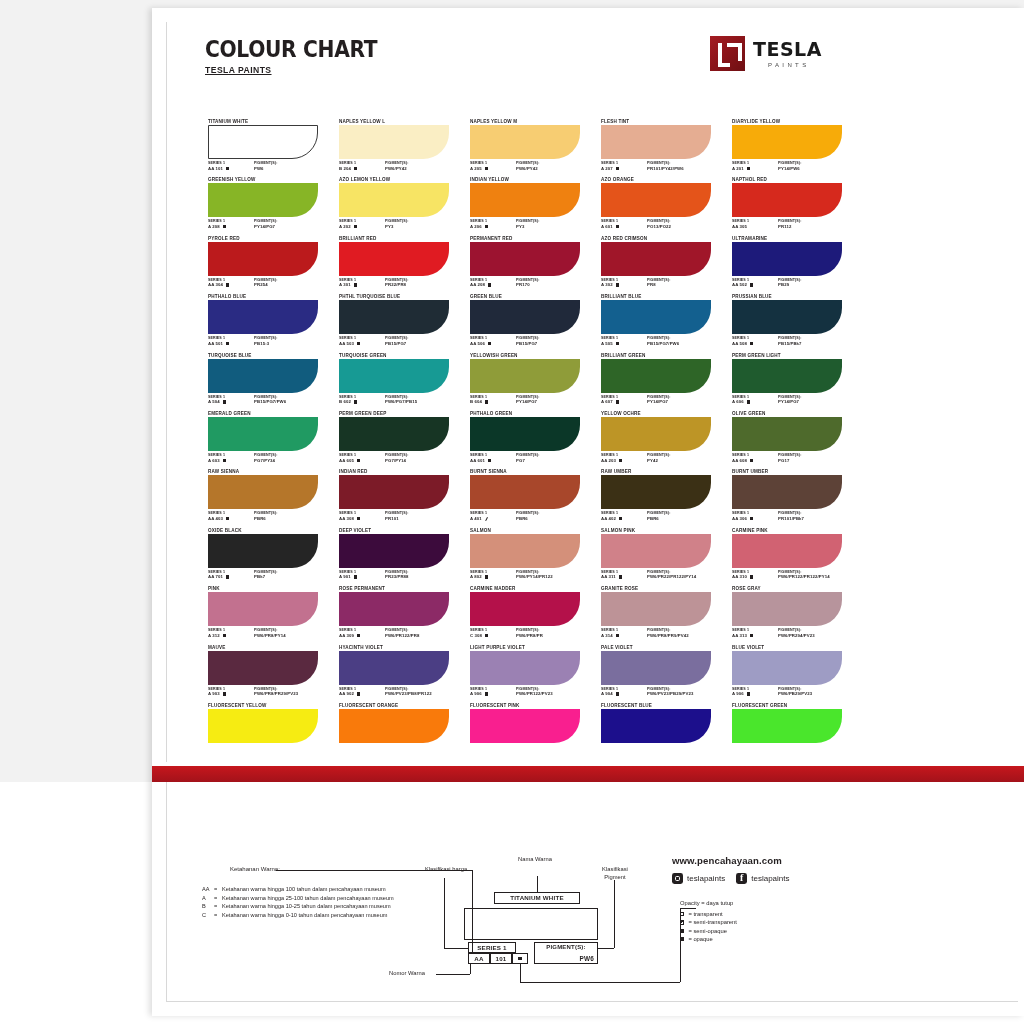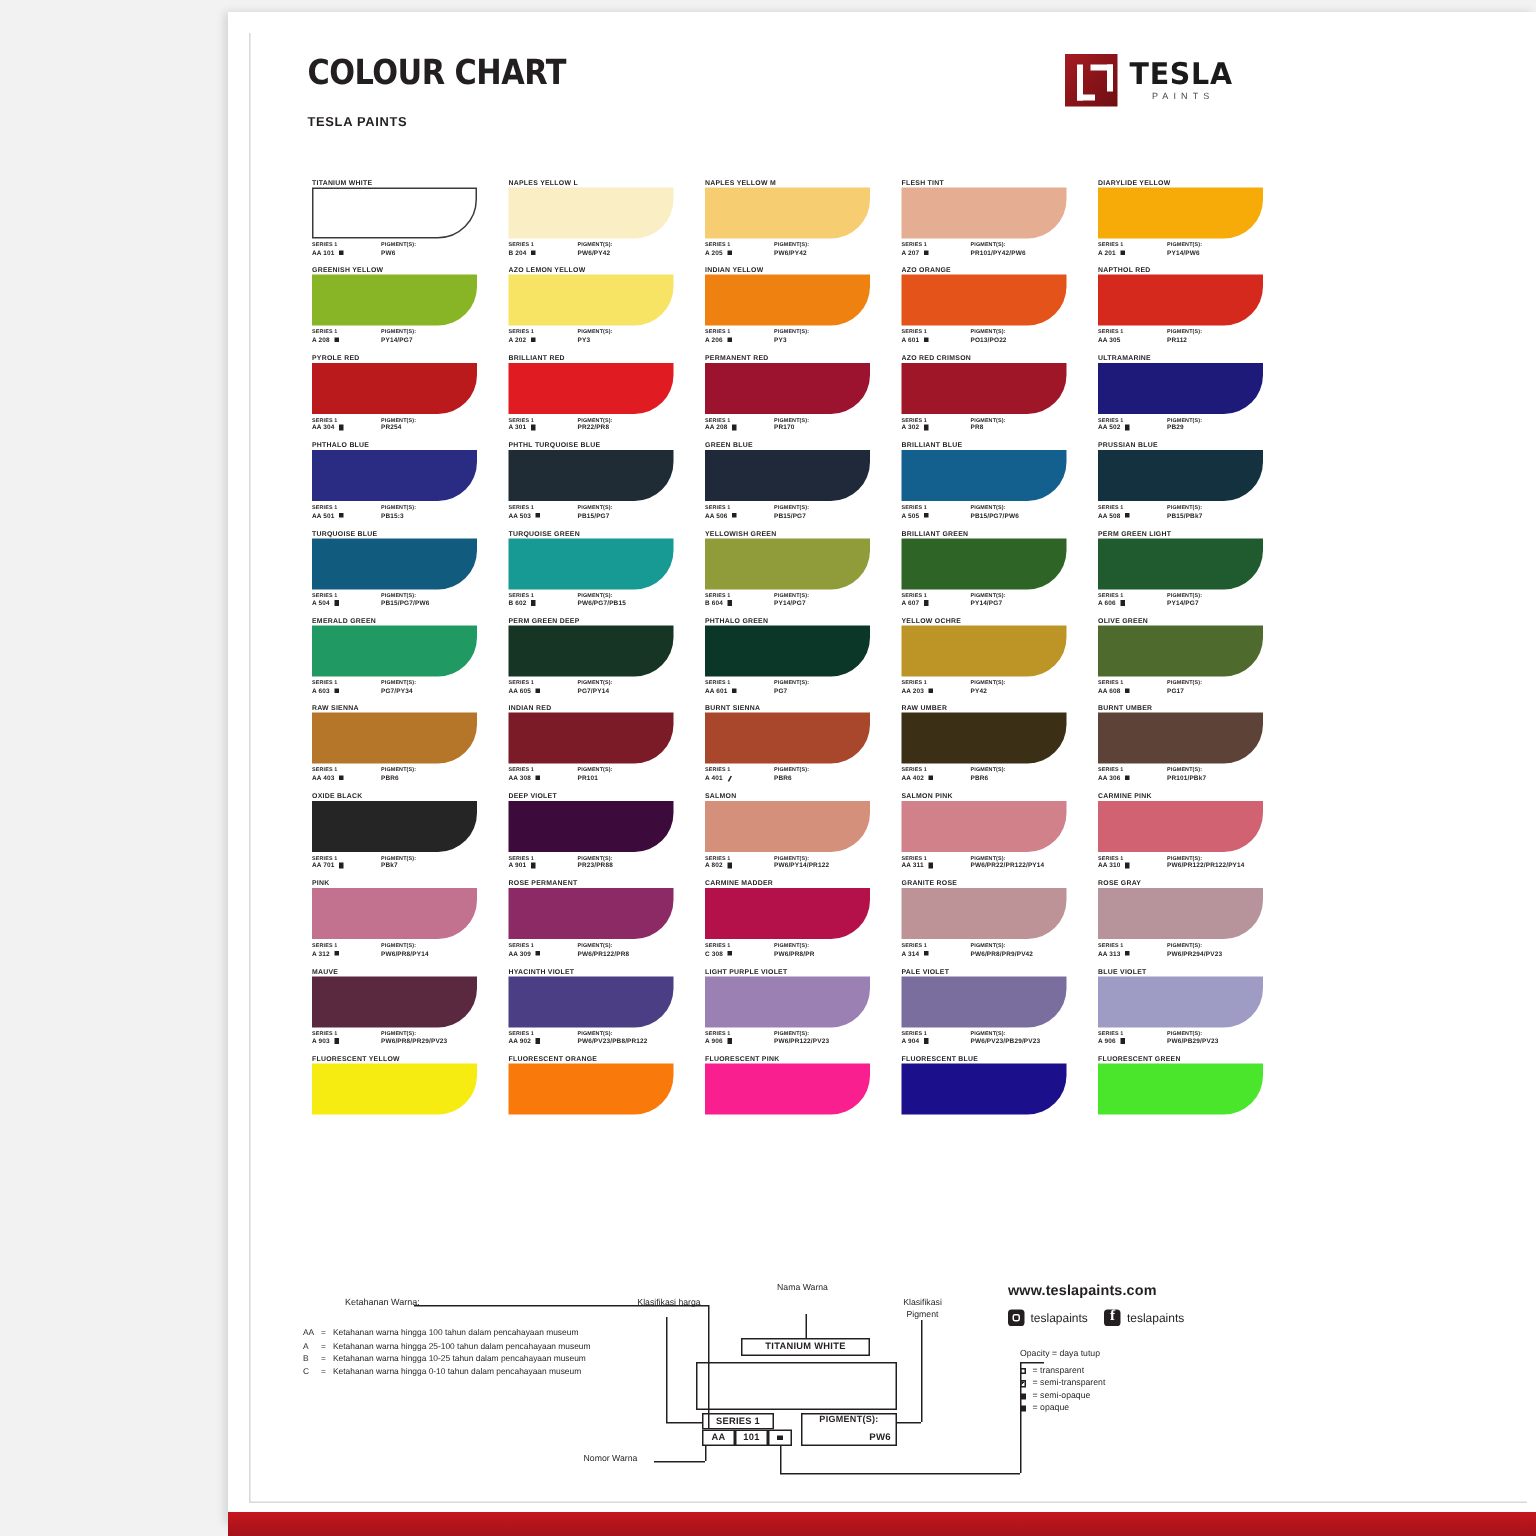--- a/index.html
+++ b/index.html
@@ -2,21 +2,21 @@
 <html><head>
 <meta charset="utf-8">
 <style>
   html,body{margin:0;padding:0;}
   body{
     width:1024px;height:1024px;
     background:#ffffff;
     font-family:"Liberation Sans", sans-serif;
     overflow:hidden;
   }
-  #page{position:relative;width:1024px;height:1024px;background:#f2f2f2;}
+  #page{position:relative;width:1024px;height:782px;background:#f2f2f2;}
 
   
   .sheet{
     position:absolute;left:152px;top:8px;width:872px;height:1008px;
     background:#ffffff;
     box-shadow:-3px 0 6px rgba(0,0,0,.13);
   }
   .sheet-inner{
     position:absolute;left:14px;top:14px;right:6px;bottom:14px;
     border:1px solid #d8d8d8;border-right:none;border-top:none;
@@ -24,22 +24,23 @@
 
   
   .header{position:absolute;left:205px;top:38px;width:620px;height:56px;}
   .title{
     font-family:"DejaVu Sans", sans-serif;
     font-weight:bold;font-size:23px;letter-spacing:-0.4px;
     color:#231f20;line-height:1;
     transform:scaleX(.88);transform-origin:left center;
   }
   .subtitle{
-    margin-top:15px;font-size:8.6px;font-weight:bold;letter-spacing:.45px;
+    margin-top:4px;font-size:8.6px;font-weight:bold;letter-spacing:.45px;
     color:#231f20;
+    text-decoration:underline;
   }
 
   .logo{position:absolute;right:0;top:-2px;display:flex;align-items:center;gap:8px;}
   .logo-mark{
     width:35px;height:35px;position:relative;
     background:linear-gradient(135deg,#a41d23 0%,#8b1419 48%,#6e0f13 100%);
   }
   .logo-mark::before{
     content:"";position:absolute;left:8px;top:7px;width:8px;height:20px;
     border-left:4px solid #fff;border-bottom:4px solid #fff;
@@ -1240,21 +1241,21 @@
           <span>= semi-opaque</span>
         </div>
         <div class="opkey-row">
           <span class="sw op opaque"></span>
           <span>= opaque</span>
         </div>
       </div>
   </div>
 
   <div class="web">
-    <div class="web-url">www.teslapaints.com</div>
+    <div class="web-url">www.pencahayaan.com</div>
     <div class="social">
       <div class="soc">
         <span class="soc-ic ig"></span>
         <span class="soc-t">teslapaints</span>
       </div>
       <div class="soc">
         <span class="soc-ic fb"></span>
         <span class="soc-t">teslapaints</span>
       </div>
     </div>

